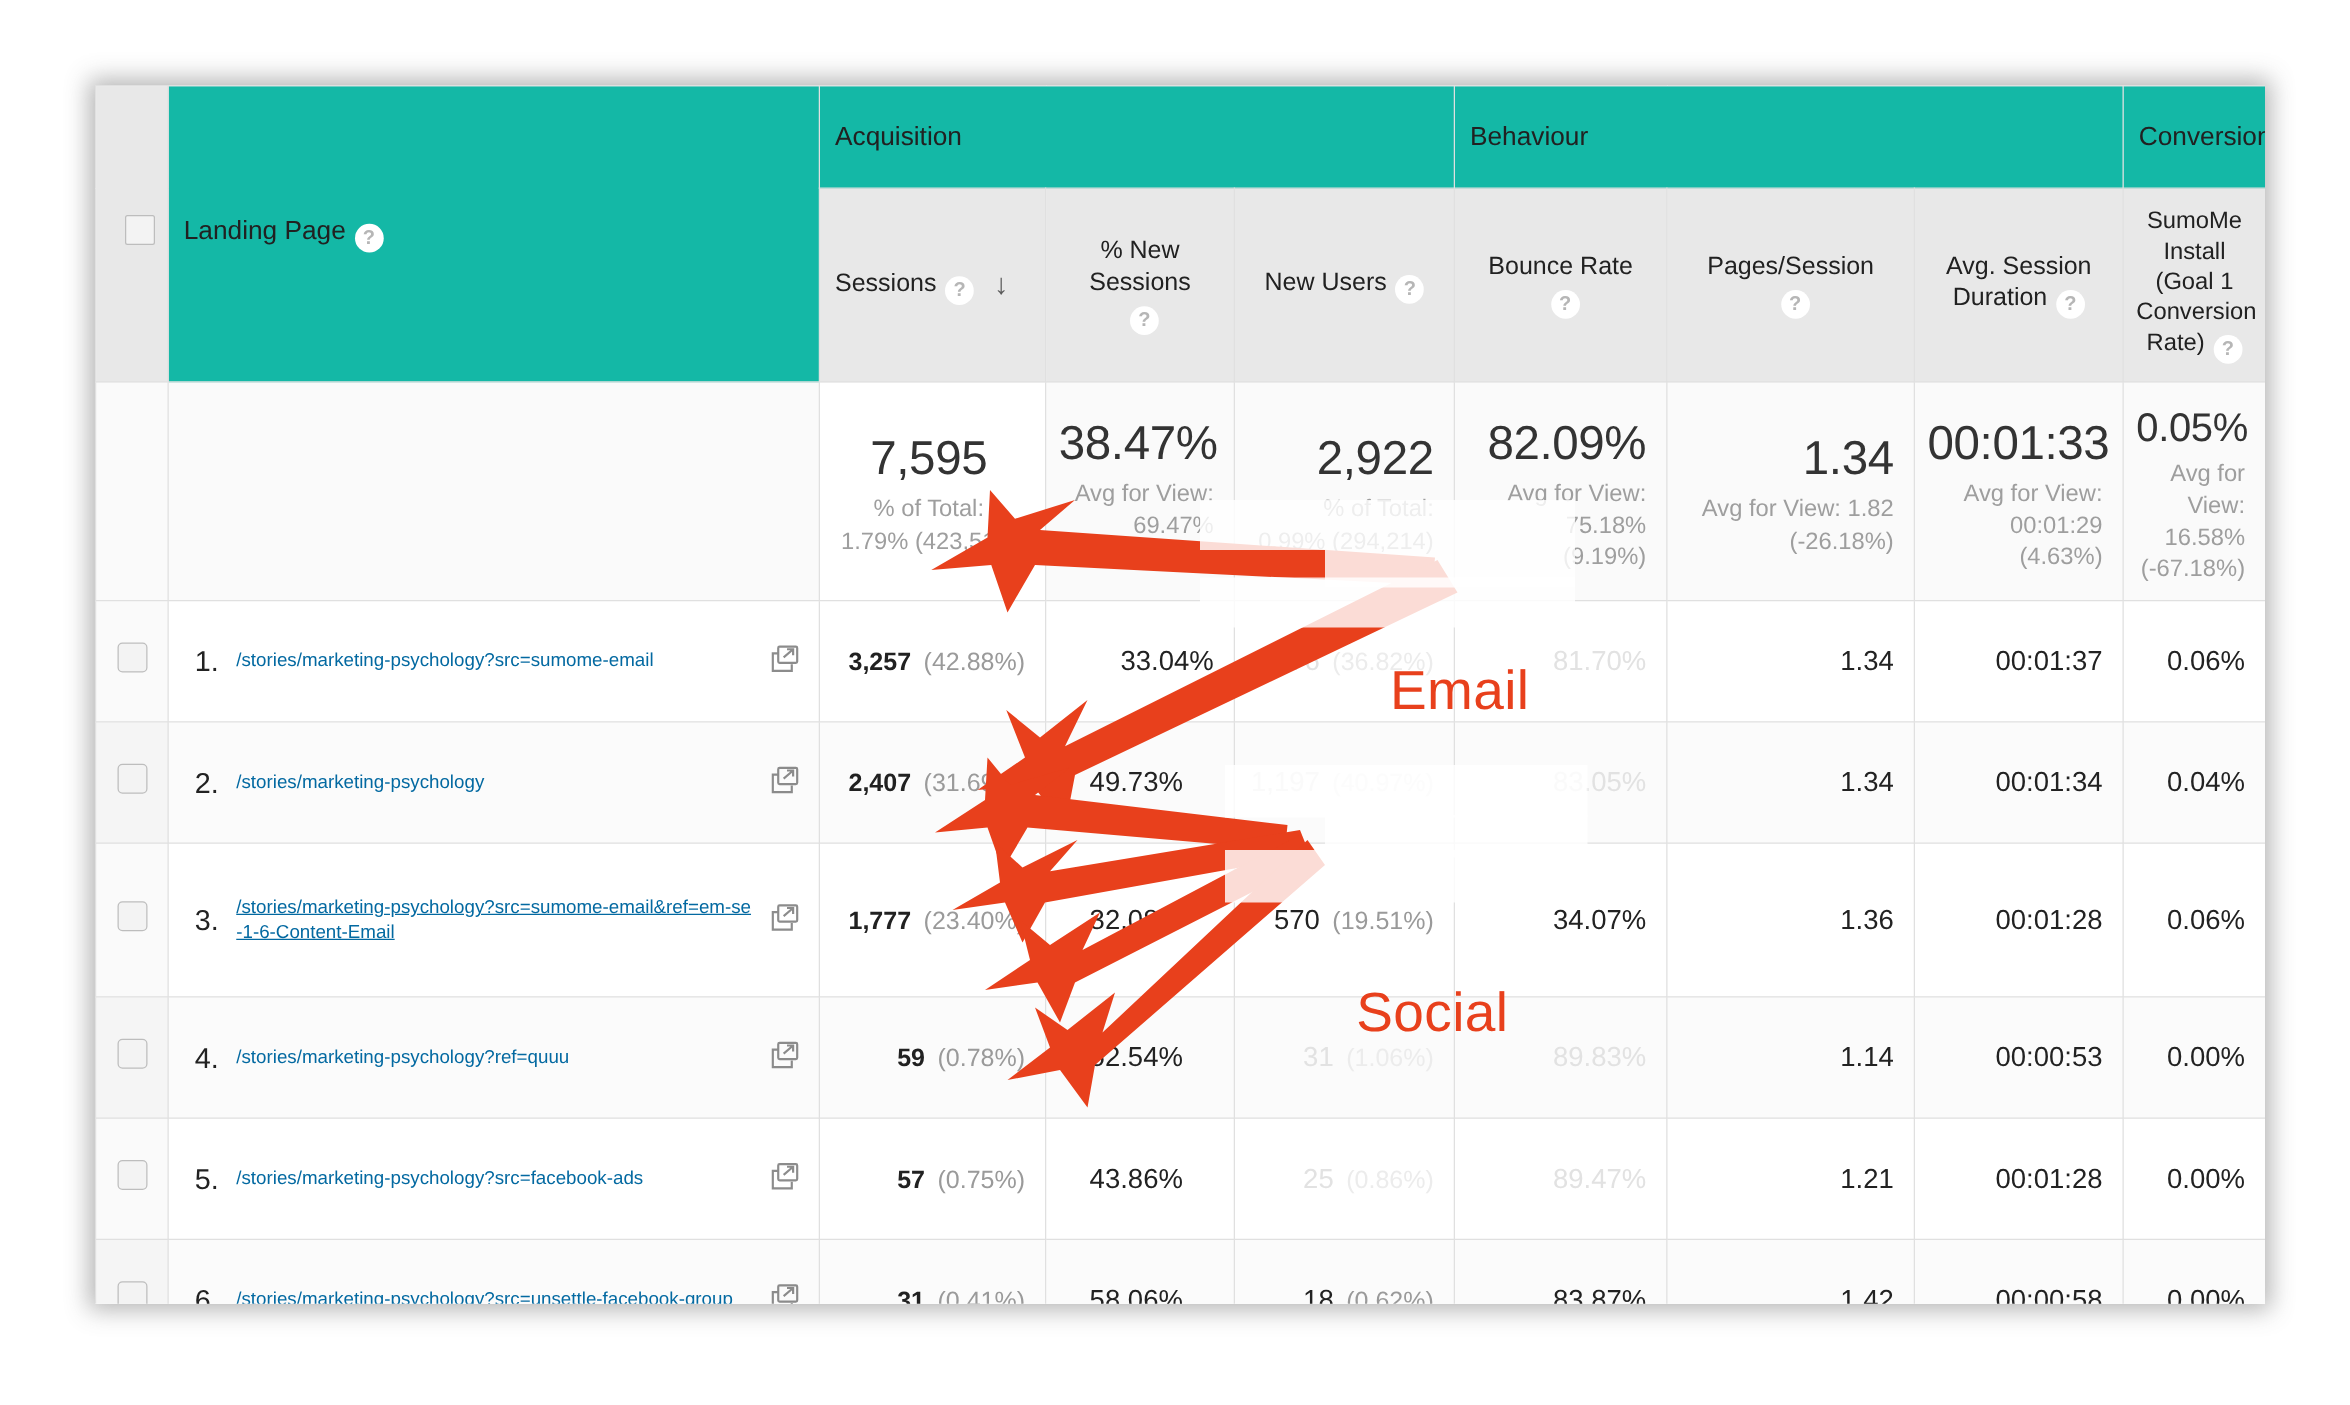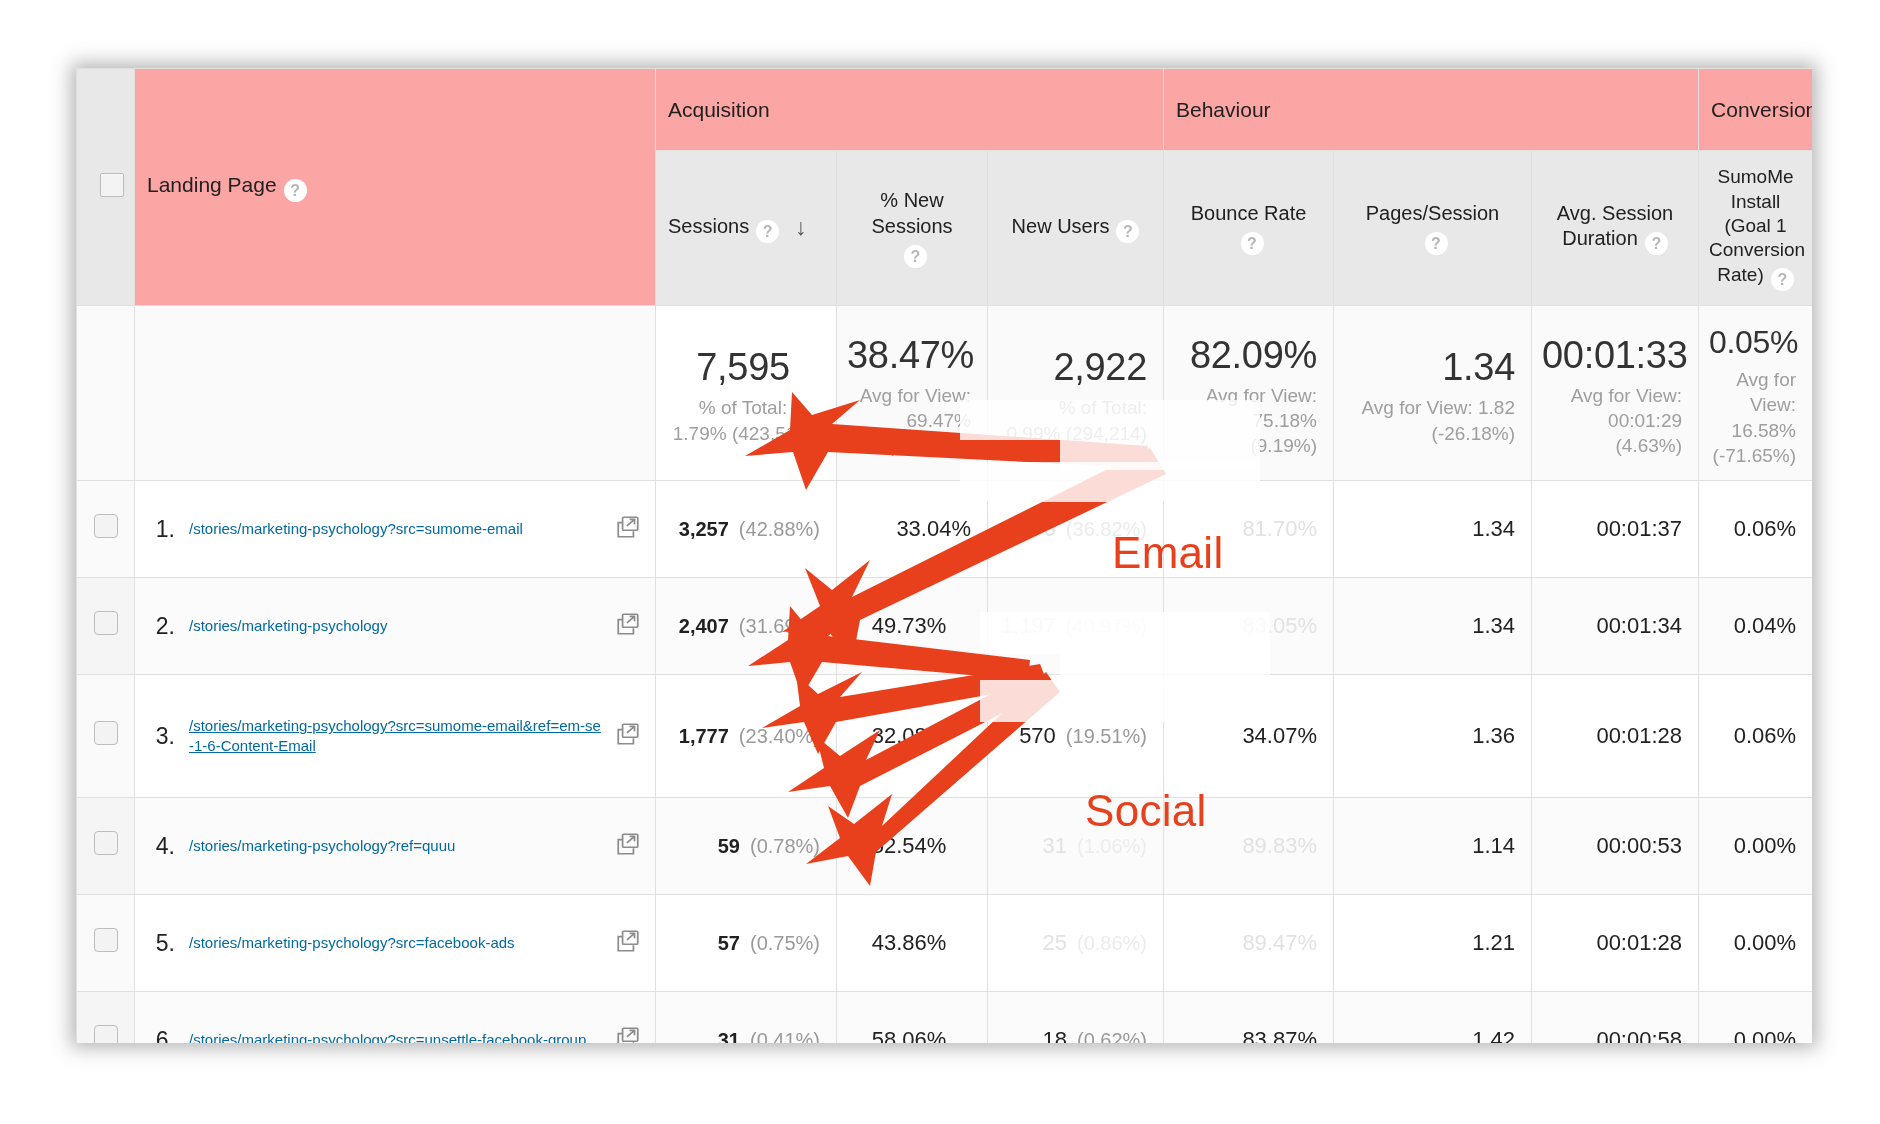--- a/index.html
+++ b/index.html
@@ -44,21 +44,21 @@
   col.c-sess   { width: 181px; }
   col.c-newp   { width: 151px; }
   col.c-newu   { width: 176px; }
   col.c-bounce { width: 170px; }
   col.c-pps    { width: 198px; }
   col.c-dur    { width: 167px; }
   col.c-conv   { width: 114px; }
 
   
   .grp {
-    background: #fca5a5;
+    background: #14b8a6;
     height: 82px;
     color: #212121;
     font-size: 21px;
     font-weight: bold;
     padding-left: 12px !important;
     text-align: left;
     vertical-align: middle;
   }
   .grp.blank { background:#e8e8e8; }
 
@@ -308,21 +308,21 @@
             <span class="sum-big">00:01:33</span>
             <span class="sum-sub">Avg for View:</span>
             <span class="sum-sub" style="margin-top:0">00:01:29</span>
             <span class="sum-sub" style="margin-top:0">(4.63%)</span>
           </td>
           <td class="sum-td">
             <span class="sum-big" style="font-size:32px">0.05%</span>
             <span class="sum-sub">Avg for</span>
             <span class="sum-sub" style="margin-top:0">View:</span>
             <span class="sum-sub" style="margin-top:0">16.58%</span>
-            <span class="sum-sub" style="margin-top:0">(-71.65%)</span>
+            <span class="sum-sub" style="margin-top:0">(-67.18%)</span>
           </td>
         </tr>
 
         </tbody>
         <tbody id="rows-body">
           <tr>
             <td class="chk-cell body row-td" style="text-align:center;padding:0!important;"><span class="cb rounded"></span></td>
             <td class="page-cell">
               <div class="page-wrap">
                 <span class="rank">1.</span>

